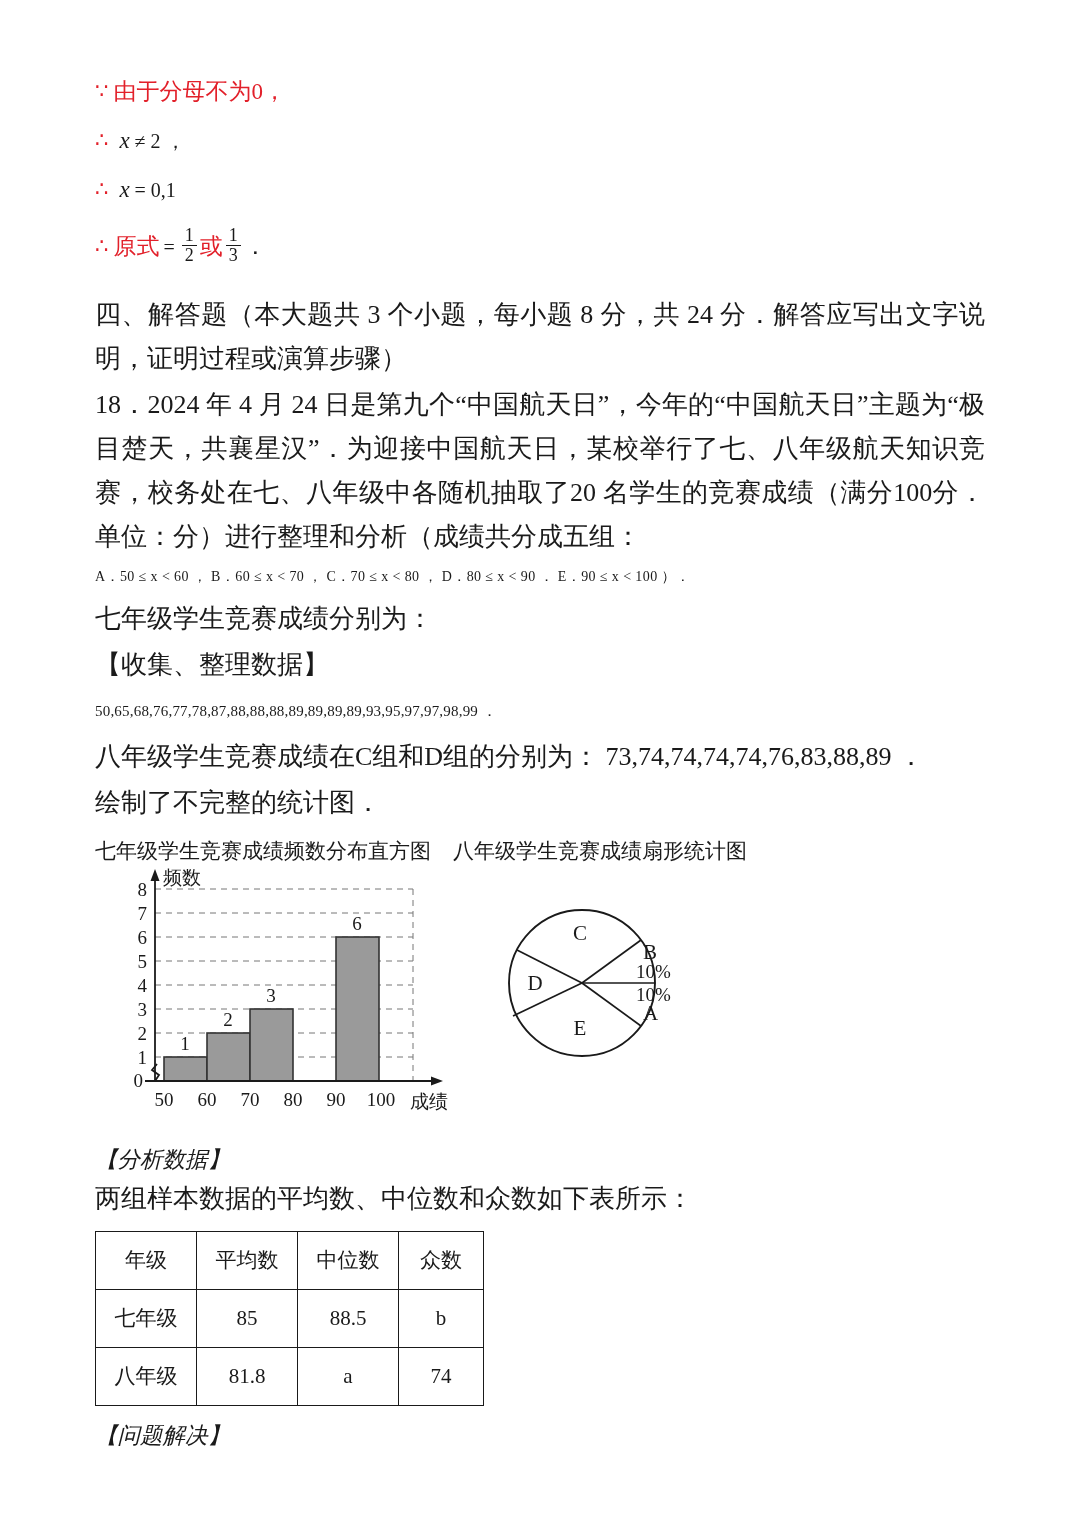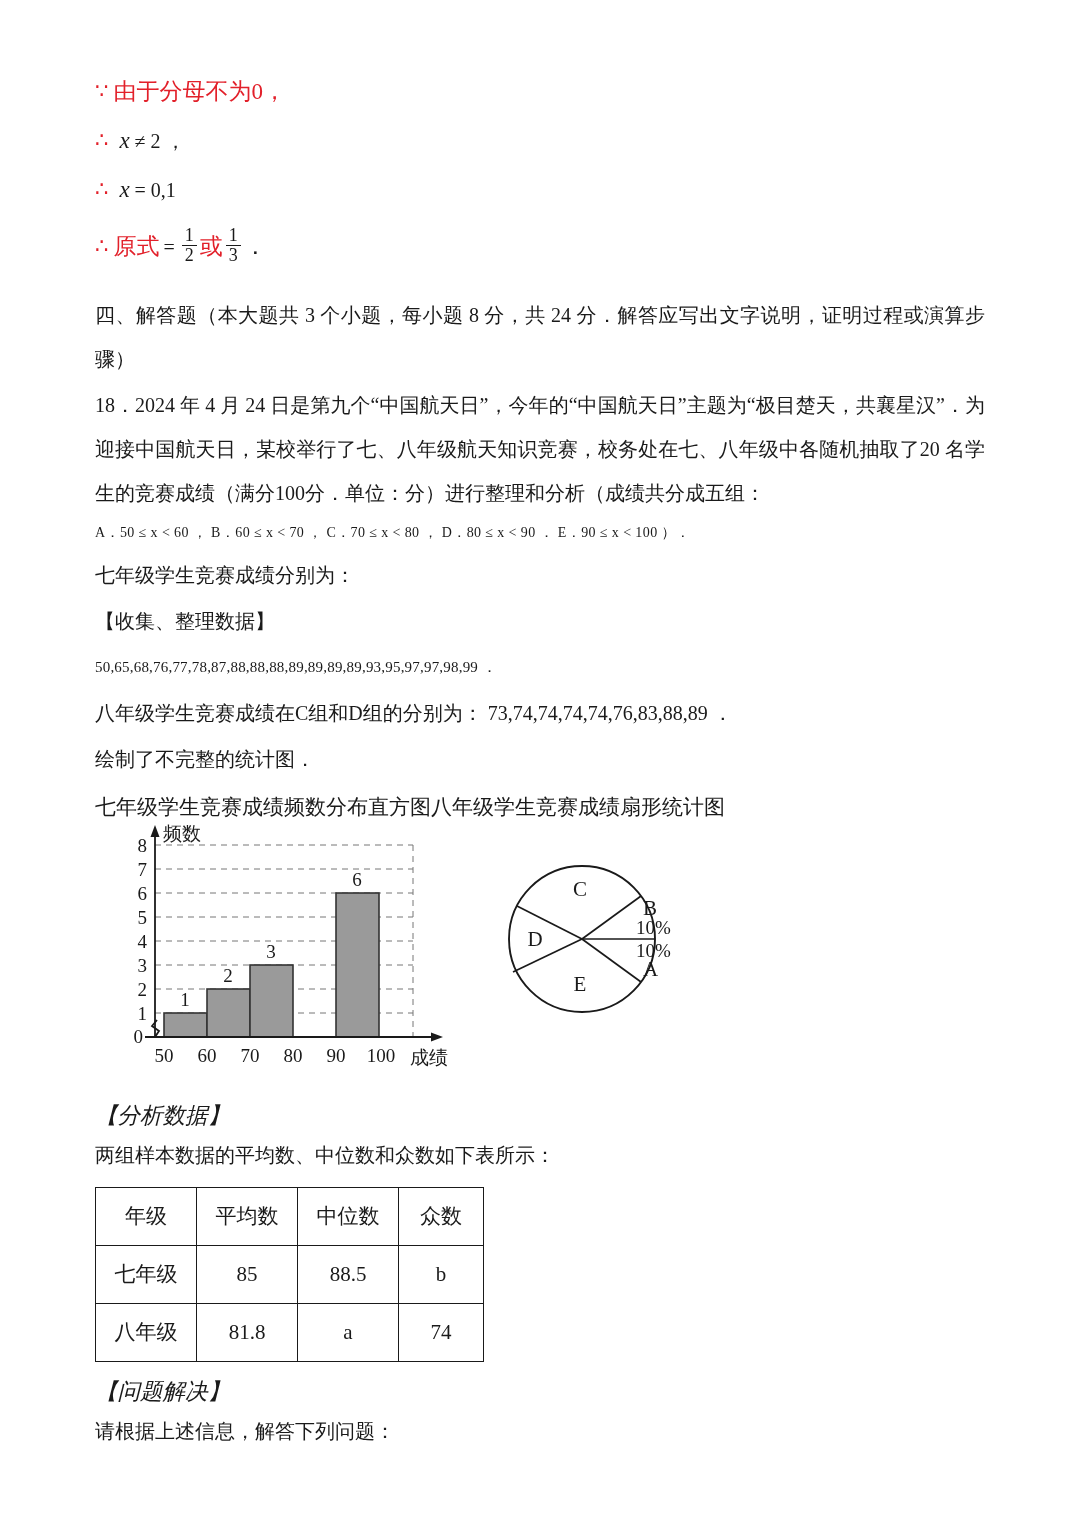--- a/index.html
+++ b/index.html
@@ -42,39 +42,39 @@
     line-height: 1.08;
     margin: 0 3px;
     position: relative;
     top: -1px;
   }
   .frac .num { border-bottom: 1px solid #1a1a1a; padding: 0 3px; }
   .frac .den { padding: 0 3px; }
 
   
   .para {
-    font-size: 20px;
+    font-size: 26px;
     line-height: 44px;
     text-align: justify;
     margin: 0 0 2px 0;
   }
   .tight { margin-bottom: 0; font-family: Liberation Serif, serif; }
   .mathrun {
     font-size: 14px;
     letter-spacing: .4px;
   }
   .serif-nums { font-size: 15px; letter-spacing: .2px; }
 
   
   .charts-titles {
     font-size: 21px;
     margin-top: 12px;
     white-space: nowrap;
   }
-  .charts-titles .t2 { }
+  .charts-titles .t2 { margin-left: 22px; }
   .charts-row {
     position: relative;
     height: 265px;
   }
   .hist { position: absolute; left: 8px; top: 0; }
   .pie  { position: absolute; left: 395px; top: 22px; }
 
   
   table.stats {
     border-collapse: collapse;
@@ -264,15 +264,14 @@
       <tr>
         <td class="c1">八年级</td>
         <td class="c2">81.8</td>
         <td class="c3 it">a</td>
         <td class="c4">74</td>
       </tr>
     </tbody>
   </table>
 
   <p class="bracket-head">【问题解决】</p>
-  <p class="para">请根据上述信息，解答下列问题：</p>
 
 </div>
 
 </body></html>

